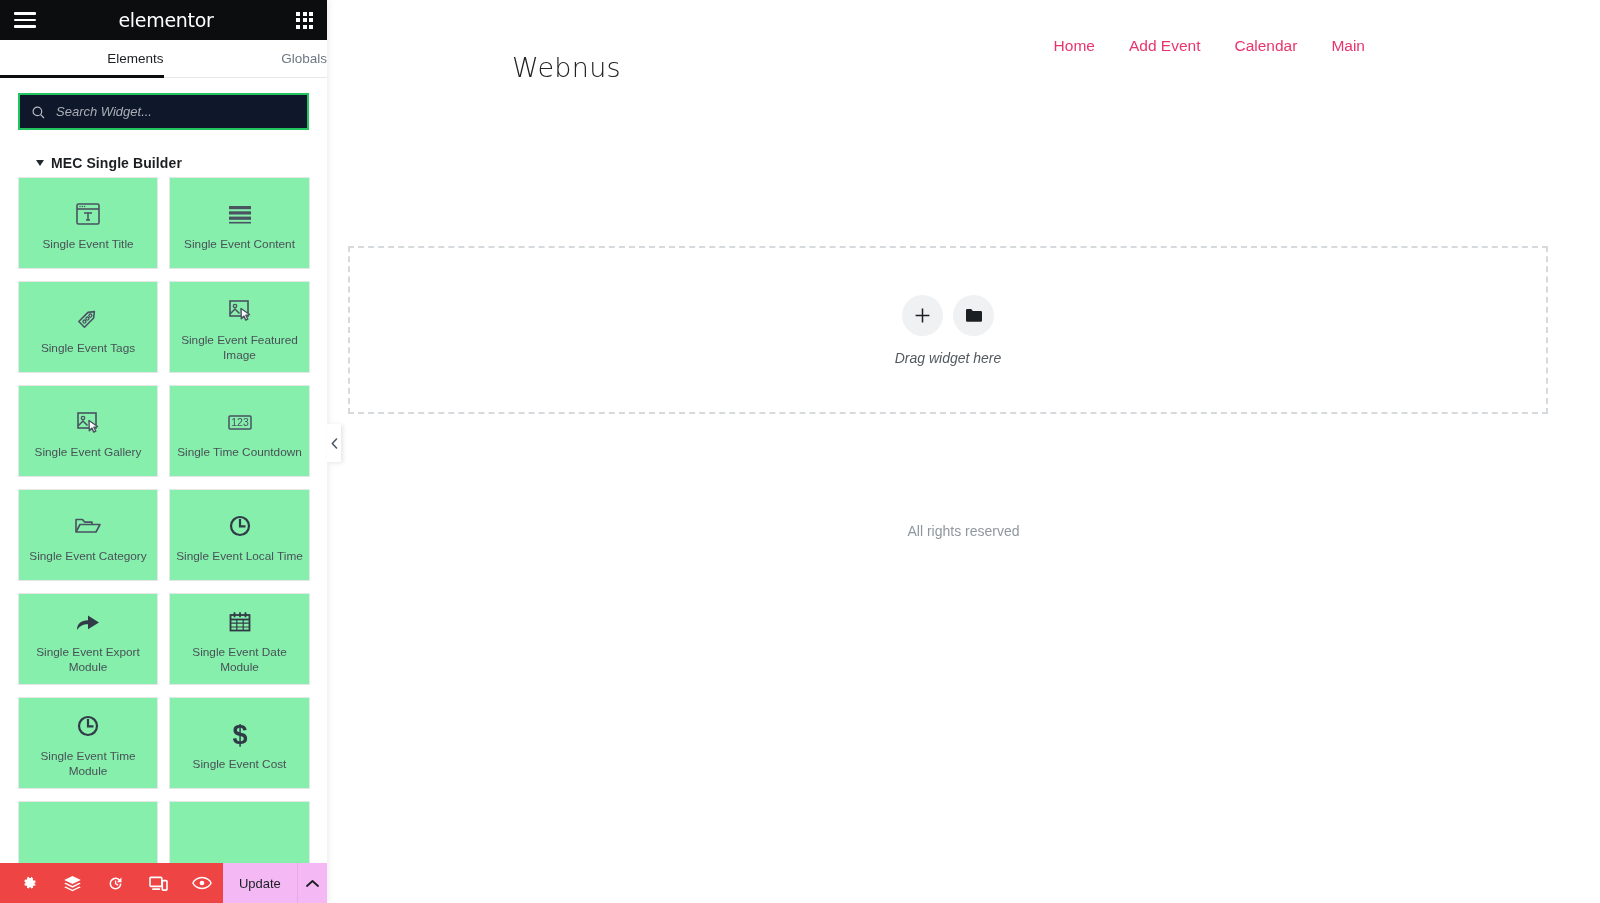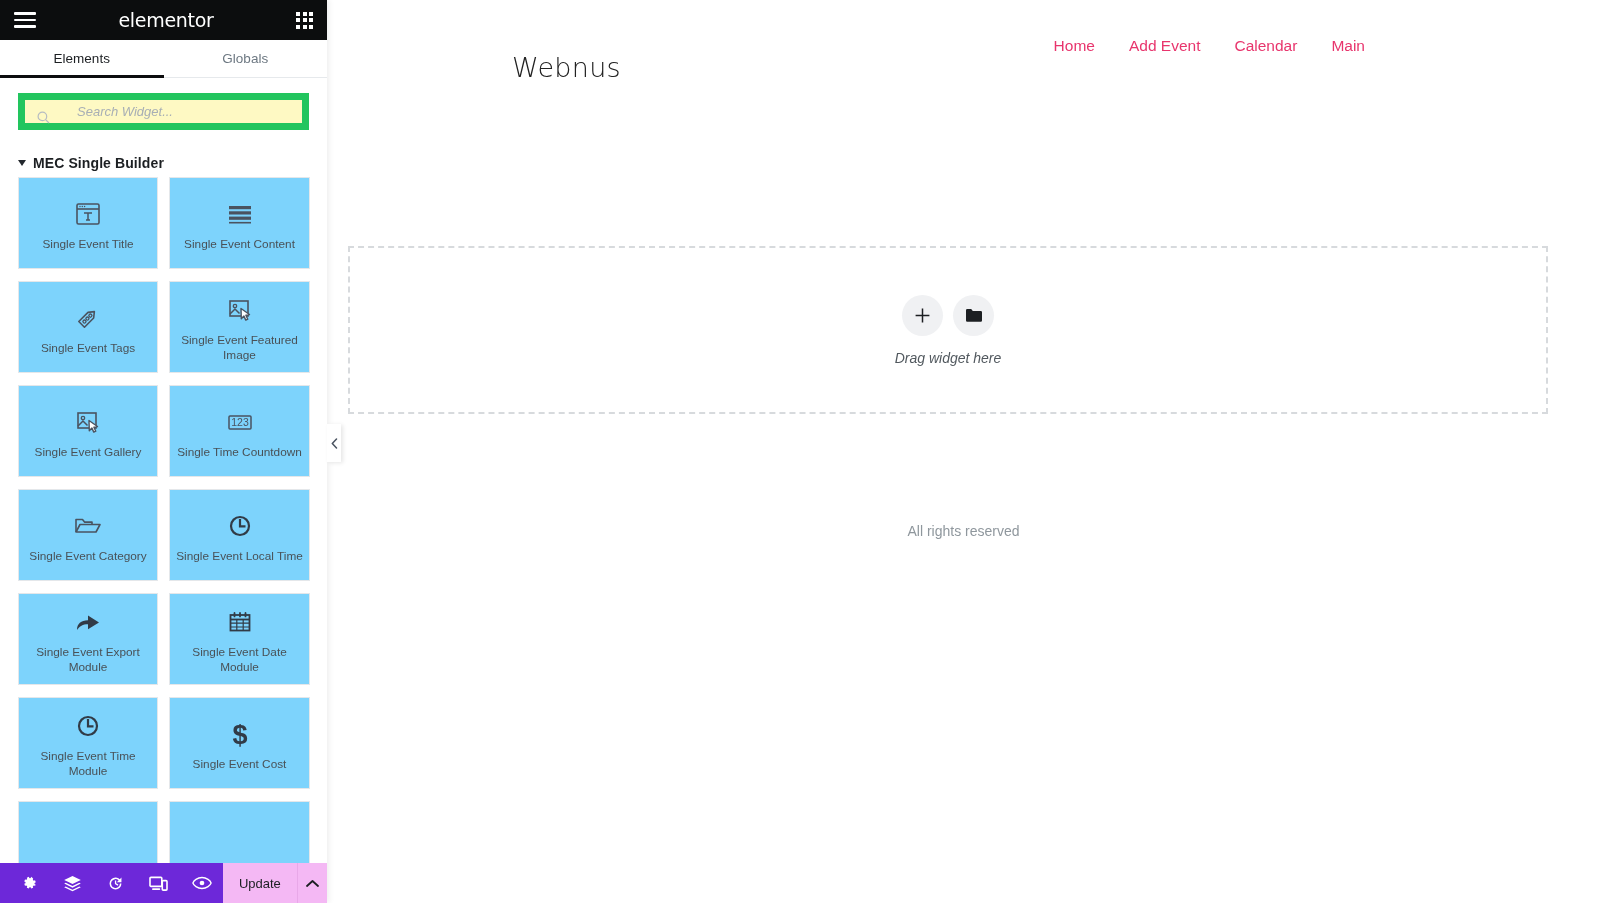--- a/index.html
+++ b/index.html
@@ -27,62 +27,62 @@
   }
   .hamburger { width: 22px; height: 16px; display: flex; flex-direction: column;
     justify-content: space-between; cursor: pointer; }
   .hamburger i { display: block; height: 2.6px; background: #fff; border-radius: 1px; }
   .brand { color: #ffffff; font-size: 19px; font-weight: 400; letter-spacing: -0.3px;
     font-family: "DejaVu Sans", sans-serif; }
   .grid-icon { display: grid; grid-template-columns: repeat(3,4px); grid-gap: 2.5px; cursor: pointer; }
   .grid-icon span { width: 4px; height: 4px; background: #fff; }
 
   .tabs { display: flex; height: 38px; border-bottom: 1px solid #e6e9ec; background: #fff; }
-  .tab { flex: 1; display: flex; align-items: center; justify-content: center;
+  .tab { flex: 1; display: flex; align-items: center; justify-content: flex-end;
     font-size: 13.5px; color: #6d7882; cursor: pointer; position: relative; }
   .tab.active { color: #1c1f22; }
   .tab.active::after { content: ""; position: absolute; left: 0; right: 0; bottom: -1px;
     height: 3px; background: #0c0d0e; }
 
   .search-wrap { padding: 15px 18px 8px 18px; }
-  .search-box { position: relative; height: 37px; border: 7px solid #22c55e; background: #fef9c3; padding-left: 16px; }
+  .search-box { position: relative; height: 37px; border: 2px solid #22c55e; background: #0f172a; }
   .search-box svg { position: absolute; left: 12px; top: 11px; }
   .search-input { width: 100%; height: 100%; border: 0; outline: none; background: transparent;
     padding-left: 36px; font-size: 13px; font-style: italic;
     color: #7b848c; font-family: "Liberation Sans", sans-serif; }
   .search-input::placeholder { color: #a8afb5; font-style: italic; }
 
-  .cat-head { display: flex; align-items: center; gap: 7px; padding: 17px 18px 10px 18px; }
+  .cat-head { display: flex; align-items: center; gap: 7px; padding: 17px 18px 10px 36px; }
   .cat-caret { width: 0; height: 0; border-left: 4.5px solid transparent;
     border-right: 4.5px solid transparent; border-top: 6px solid #23282d; }
   .cat-title { font-size: 14px; font-weight: 700; color: #1c1f22; letter-spacing: 0.1px; }
 
   .widget-scroll { position: absolute; top: 166px; left: 0; right: 0; bottom: 0; overflow: hidden; }
   .widget-grid { display: grid; grid-template-columns: 140px 141px; gap: 12px 11px;
     padding: 11px 18px 60px 18px; }
   .widget-card {
-    height: 92px; border: 1px solid #e4e7ea; background: #7dd3fc;
+    height: 92px; border: 1px solid #e4e7ea; background: #86efac;
     display: flex; flex-direction: column; align-items: center; justify-content: center;
     cursor: grab; padding: 4px 5px;
   }
   .widget-icon { height: 38px; display: flex; align-items: center; justify-content: center; }
   .widget-label { font-size: 11.8px; color: #495157; text-align: center; line-height: 1.25;
     margin-top: 4px; }
 
   
   .collapse-handle {
     position: absolute; left: 327px; top: 424px; width: 14px; height: 38px;
     background: #ffffff; box-shadow: 2px 1px 4px rgba(0,0,0,0.10);
     display: flex; align-items: center; justify-content: center; cursor: pointer; z-index: 6;
   }
 
   
   .panel-footer {
     position: absolute; left: 0; bottom: 0; width: 327px; height: 40px;
-    background: #6d28d9; display: flex; align-items: stretch; z-index: 7;
+    background: #ef4444; display: flex; align-items: stretch; z-index: 7;
   }
   .footer-tools { display: flex; align-items: center; gap: 0; flex: 1; padding-left: 8px; }
   .ftool { width: 43px; height: 40px; display: flex; align-items: center; justify-content: center;
     cursor: pointer; }
   .update-btn { width: 78px; background: #f4b8f4; color: #1c1f22; font-size: 13px;
     display: flex; align-items: center; justify-content: center; cursor: pointer; }
   .update-caret { width: 32px; background: #f4b8f4; display: flex; align-items: center;
     justify-content: center; cursor: pointer; border-left: 1px solid #e8a8e8; }
 
   

